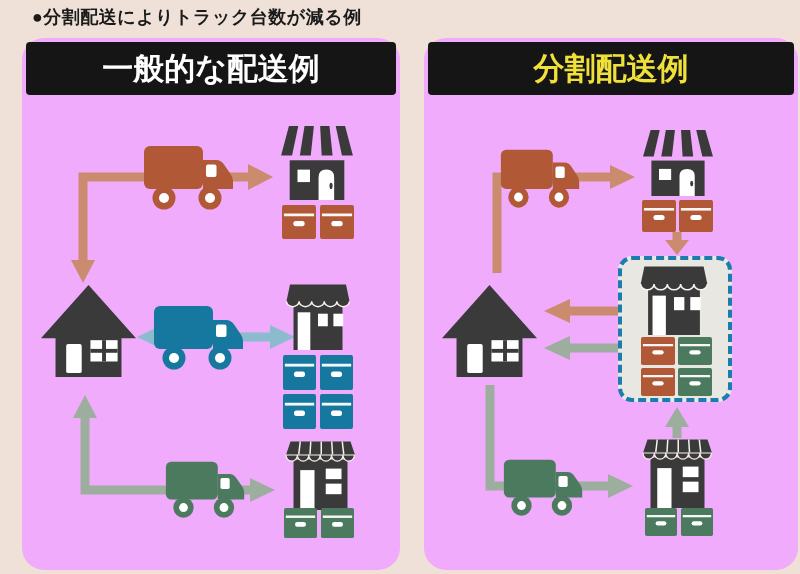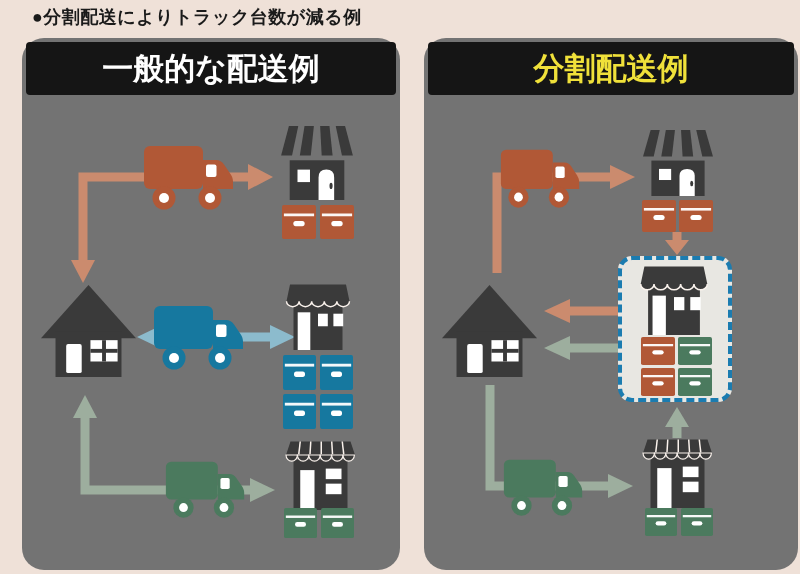--- a/index.html
+++ b/index.html
@@ -1,20 +1,20 @@
 <!DOCTYPE html>
 <html><head>
 <meta charset="utf-8">
 <style>
   * { margin:0; padding:0; box-sizing:border-box; }
   html,body { width:800px; height:574px; }
   body { font-family:"Liberation Sans","DejaVu Sans",sans-serif; background:#efe1d8; position:relative; overflow:hidden; }
   .page { position:absolute; inset:0; background:#efe1d8; }
   .title { position:absolute; left:8px; top:5px; font-size:18px; font-weight:bold; color:#1a1a1a; letter-spacing:0.5px;margin-left:24px; }
-  .panel { position:absolute; top:38px; height:532px; background:#737373; border-radius:22px; }
+  .panel { position:absolute; top:38px; height:532px; background:#f0abfc; border-radius:22px; }
   .panel-left  { left:22px;  width:378px; }
   .panel-right { left:424px; width:374px; }
   .panel-header { position:absolute; left:4px; right:4px; top:4px; height:53px; background:#151515; border-radius:4px;
                   display:flex; align-items:center; justify-content:center; font-size:31px; font-weight:bold; }
   .panel-left  .panel-header span { color:#ffffff; }
   .panel-right .panel-header span { color:#f0e13a;text-align:center; }
   svg.arrows { position:absolute; inset:0; width:100%; height:100%; }
   .icon { position:absolute; }
   .c-orange { color:#b15836; }
   .c-blue   { color:#16789f; }

